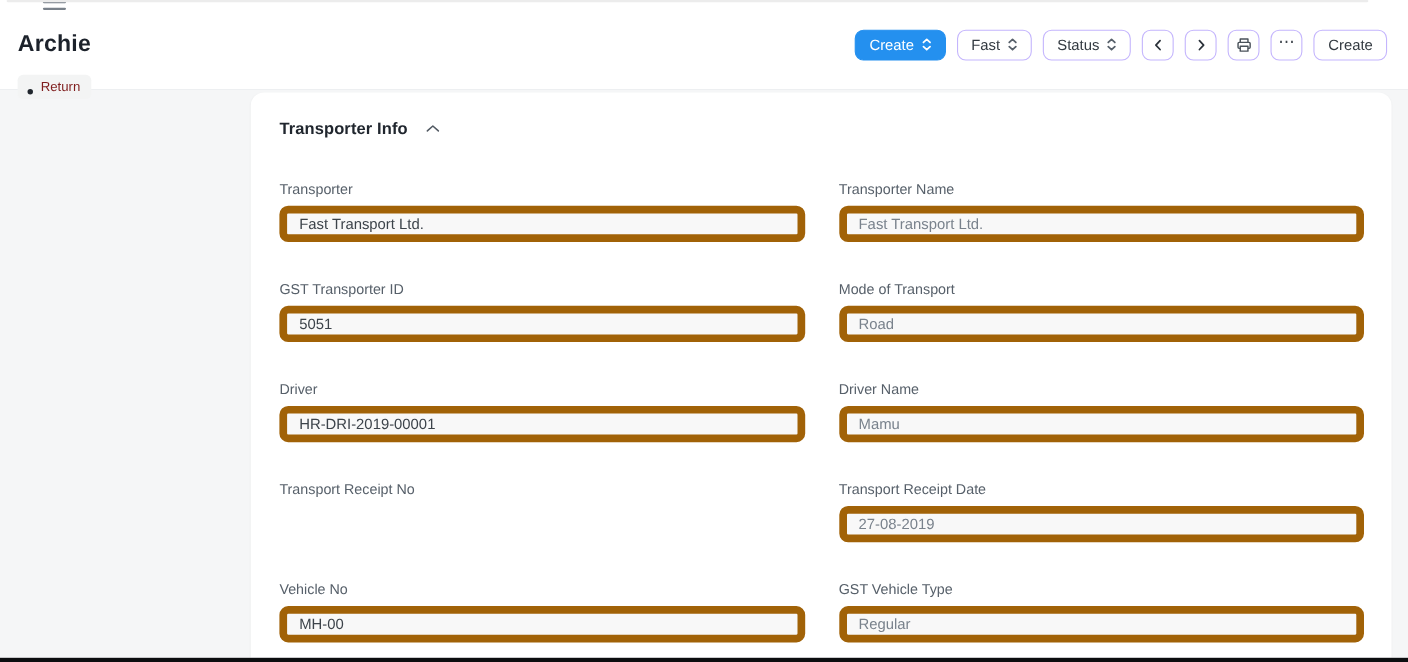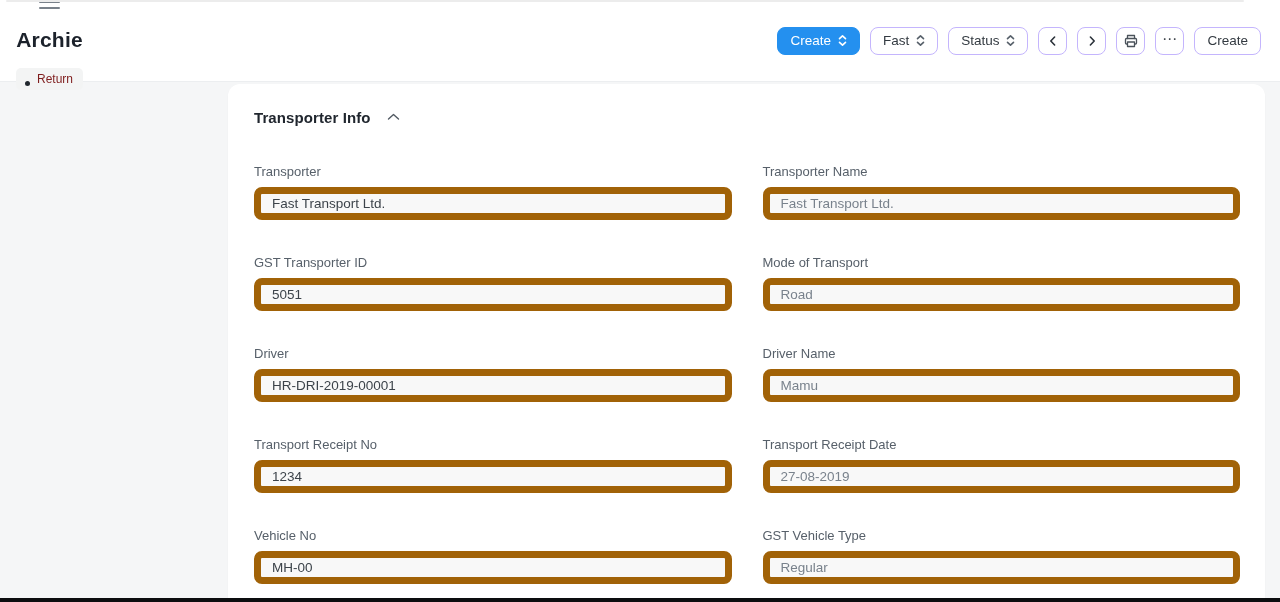--- a/index.html
+++ b/index.html
@@ -184,21 +184,20 @@
         <label class="f-label">Driver</label>
         <input class="f-input" value="HR-DRI-2019-00001" style="">
       </div>
       <div class="field">
         <label class="f-label">Driver Name</label>
         <input class="f-input muted" readonly="" value="Mamu" style="">
       </div>
 
       <div class="field">
         <label class="f-label">Transport Receipt No</label>
-        <input class="f-input" value="1234" style="">
       </div>
       <div class="field">
         <label class="f-label">Transport Receipt Date</label>
         <input class="f-input muted" readonly="" value="27-08-2019" style="">
       </div>
 
       <div class="field">
         <label class="f-label">Vehicle No</label>
         <input class="f-input" value="MH-00" style="">
       </div>

